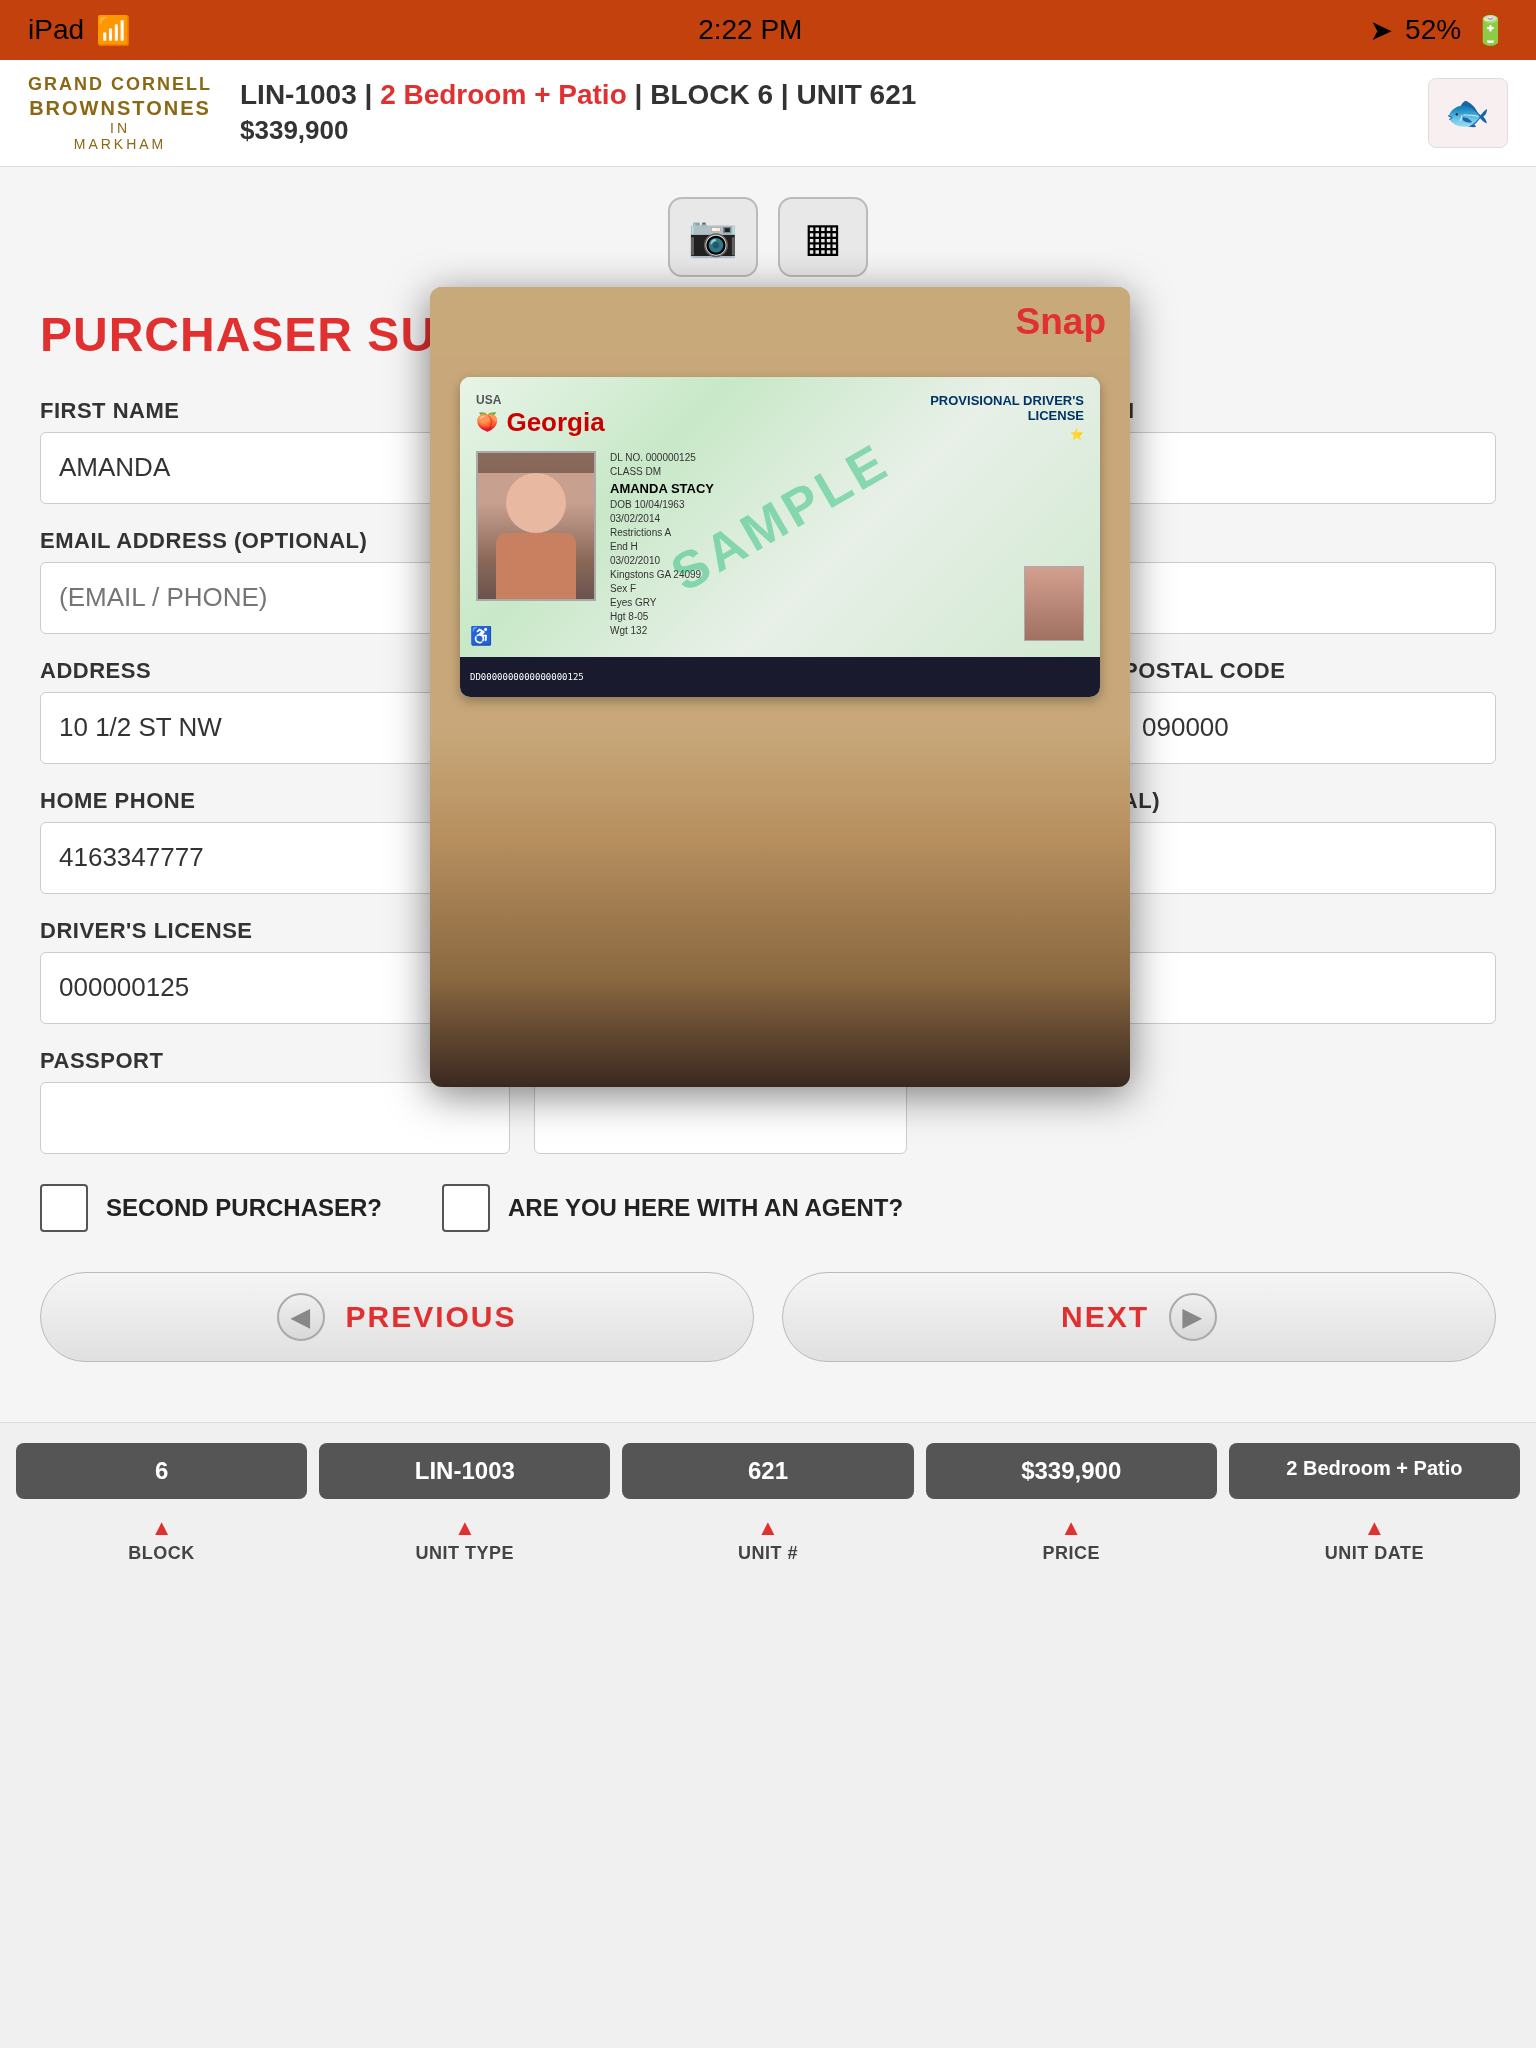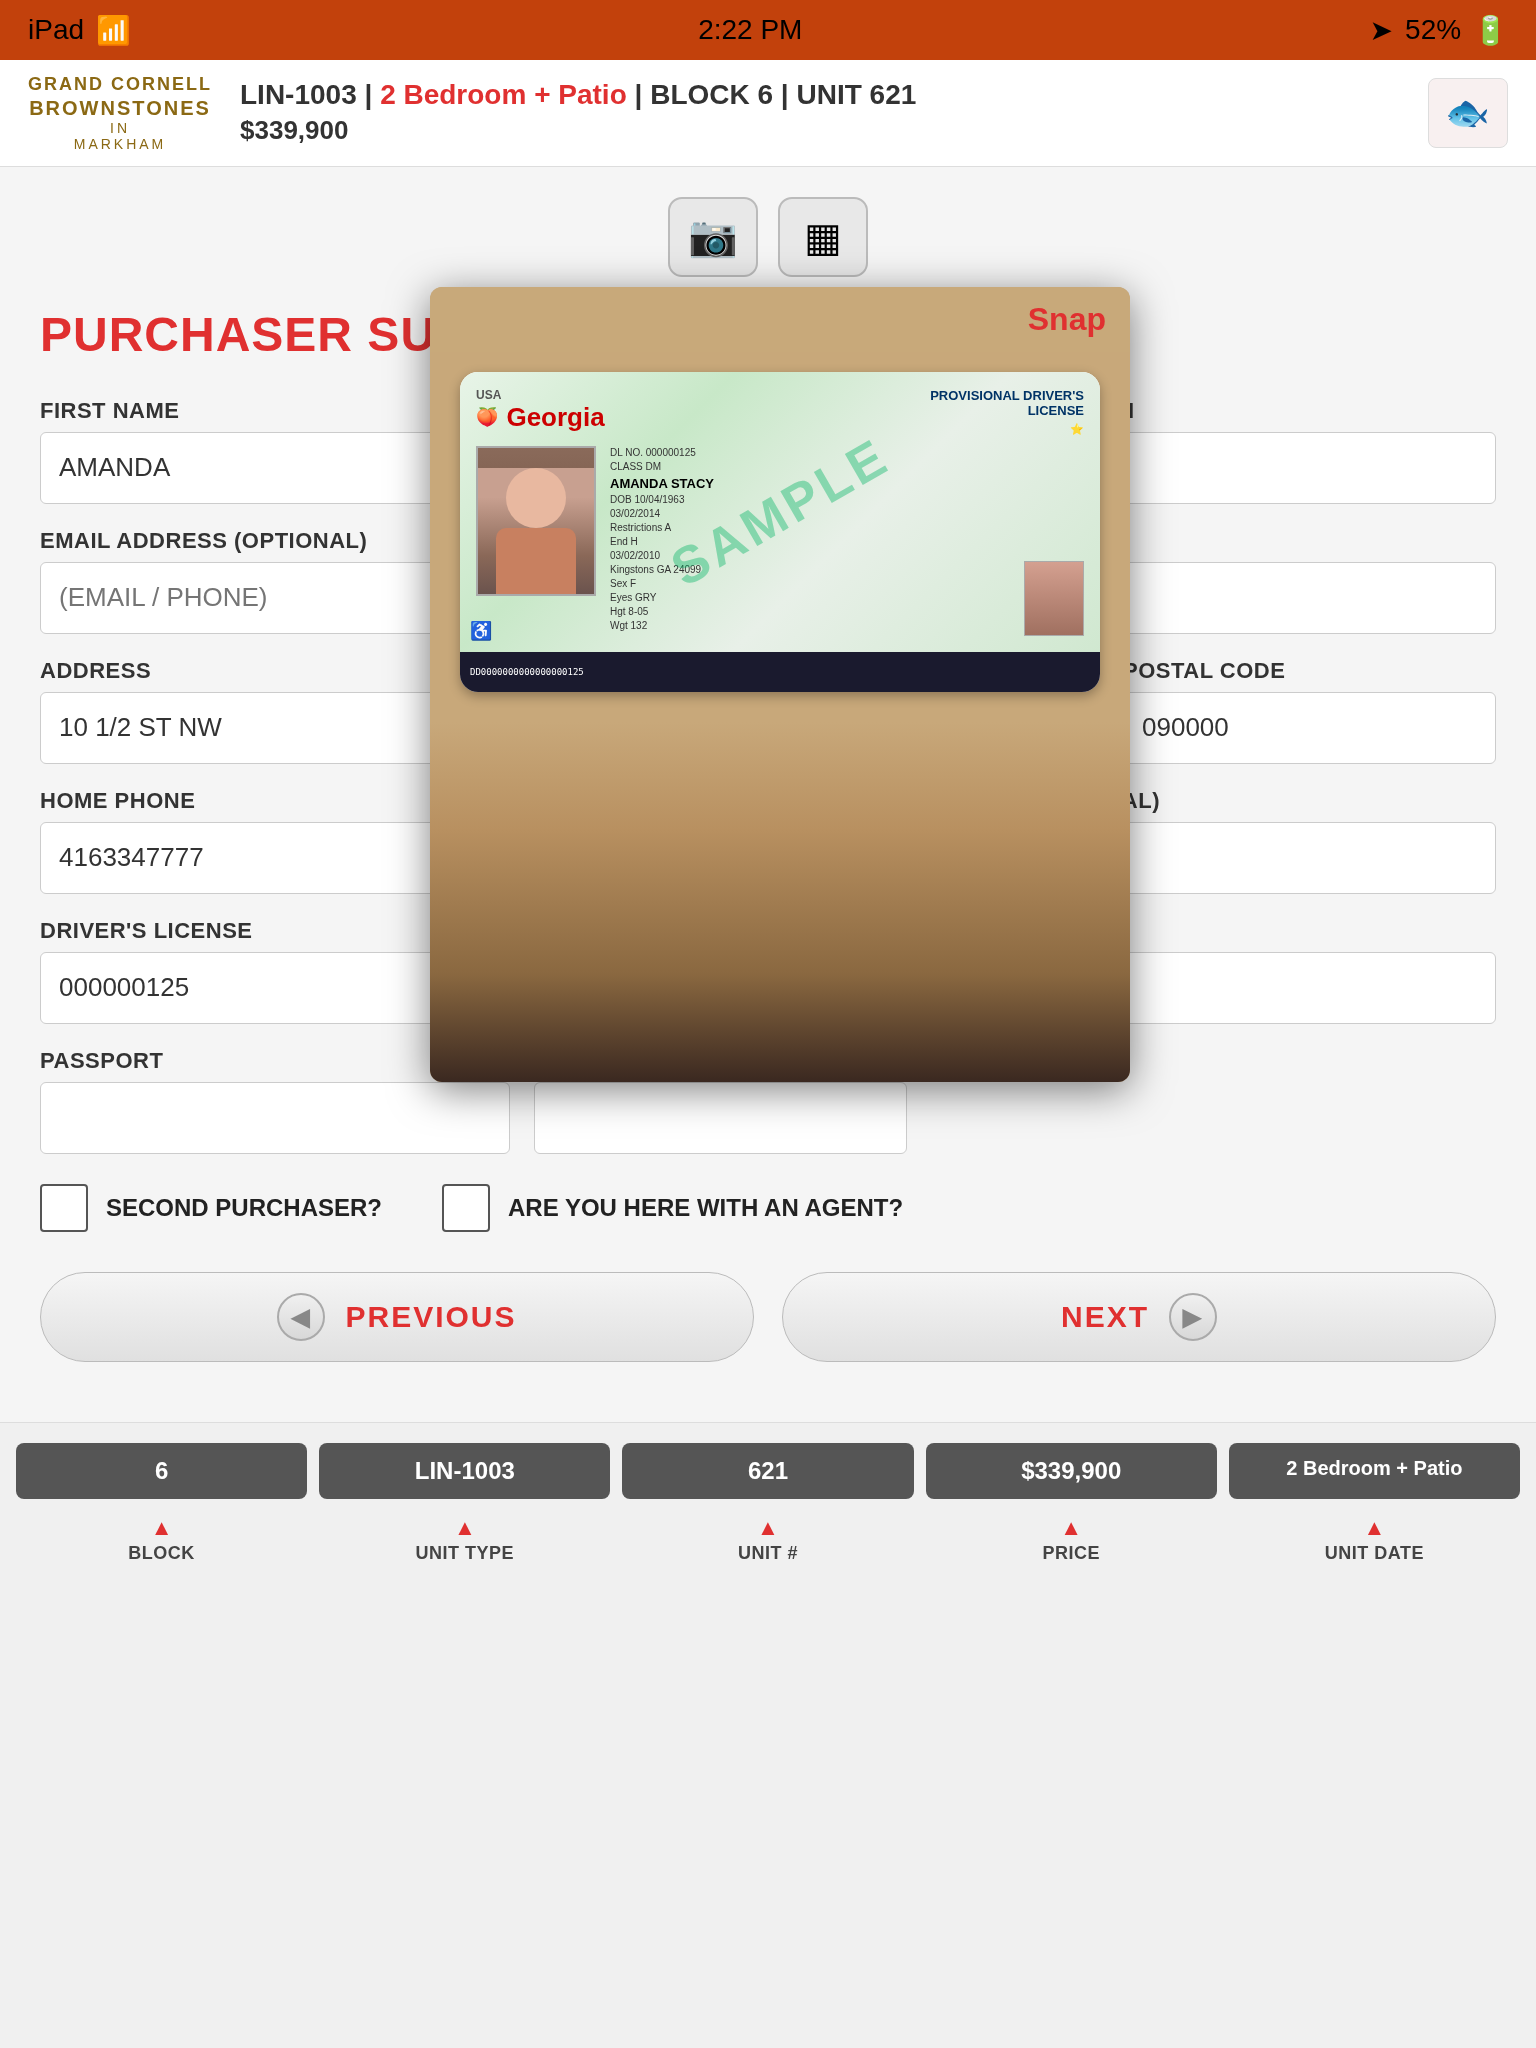--- a/index.html
+++ b/index.html
@@ -290,30 +290,30 @@
       box-shadow: 0 8px 40px rgba(0,0,0,0.5);
       z-index: 100;
     }
     .id-overlay-header {
       background: rgba(200,168,122,0.9);
       padding: 14px 24px;
       text-align: right;
     }
     .snap-text {
       color: #e03030;
-      font-size: 32px;
+      font-size: 37px;
       font-weight: 600;
     }
     .id-card-container {
       padding: 20px 30px 30px;
       background: #c8a87a;
     }
     .id-card {
       background: white;
-      border-radius: 18px;
+      border-radius: 10px;
       overflow: hidden;
       box-shadow: 0 4px 12px rgba(0,0,0,0.3);
       position: relative;
     }
     .id-card-inner {
       padding: 16px;
       background: linear-gradient(135deg, #e8f4e8 0%, #c8e8c8 30%, #e8f0e8 60%, #d0e8d0 100%);
       min-height: 280px;
       position: relative;
     }

